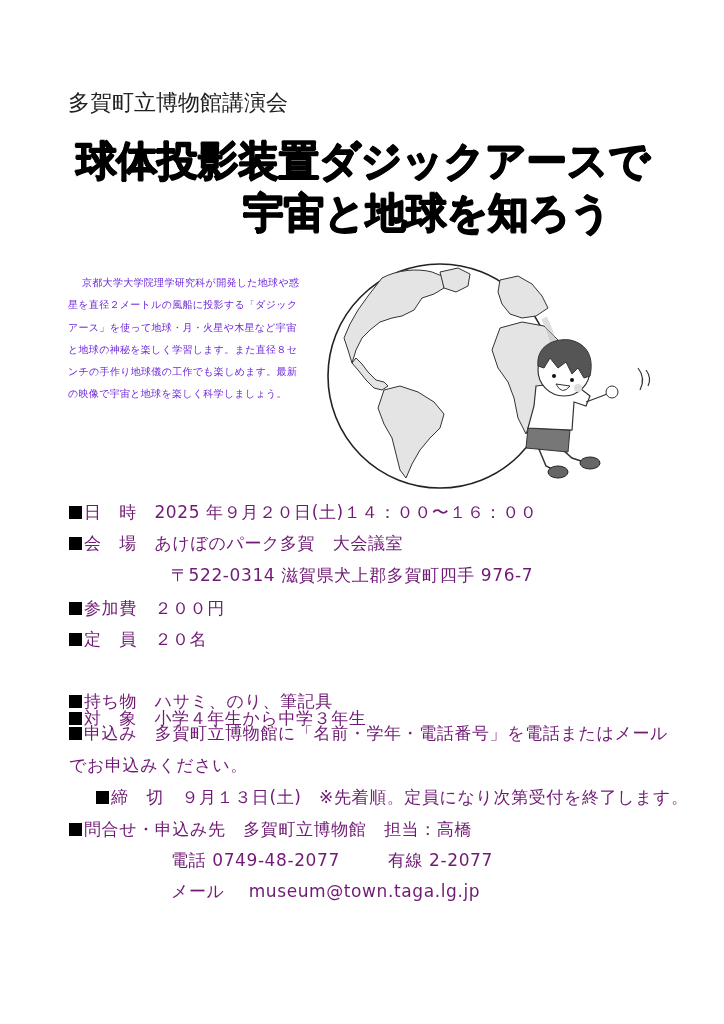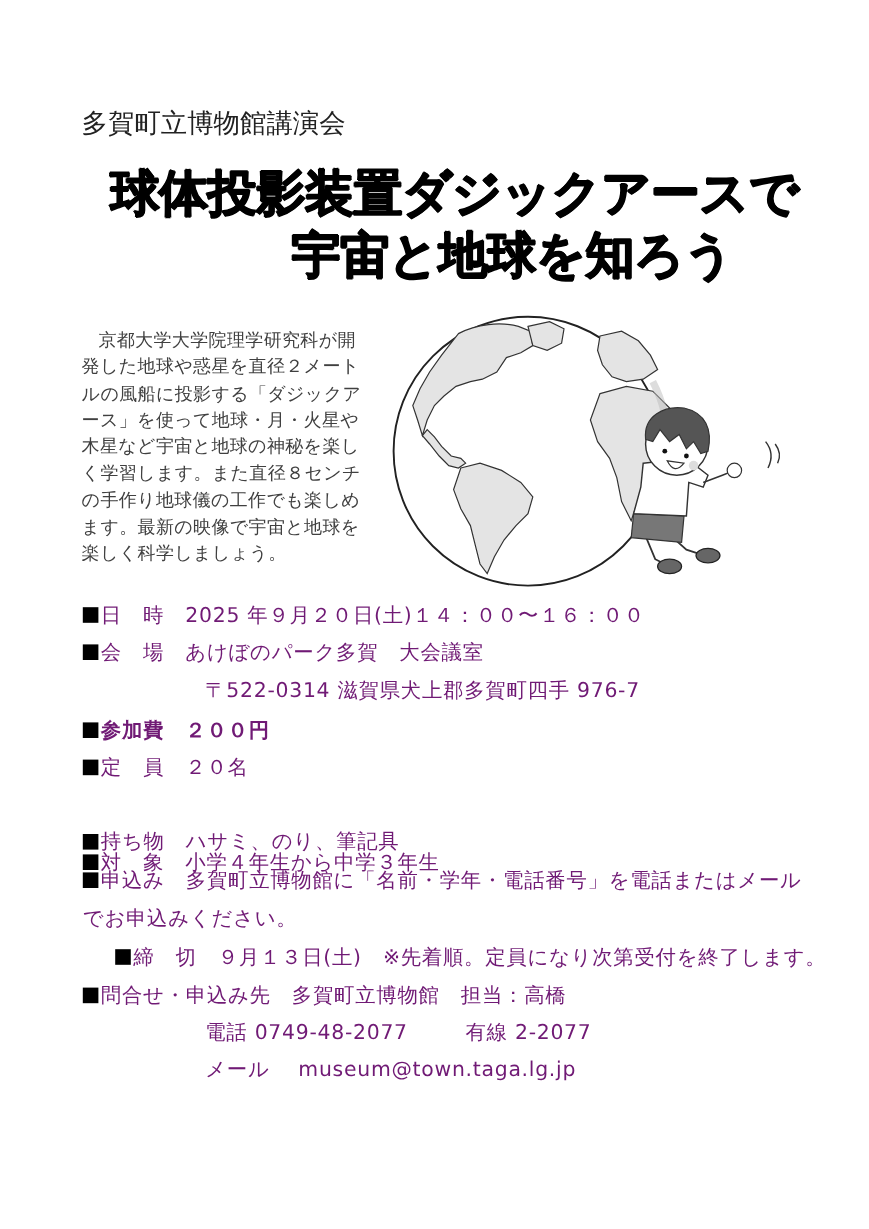--- a/index.html
+++ b/index.html
@@ -11,25 +11,25 @@
     .abs { position: absolute; }
     .subtitle {
       left: 68px; top: 88px; font-size: 22px; letter-spacing: 0px;
       white-space: nowrap; color: #222;
     }
     .title {
       font-size: 41px; font-weight: bold; white-space: nowrap; color: #000;
       letter-spacing: -0.5px;
       text-shadow: 0.8px 0 0 #000, -0.8px 0 0 #000, 0 0.8px 0 #000, 0 -0.8px 0 #000;
     }
-    .title1 { left: 92px; top: 134px; }
+    .title1 { left: 76px; top: 134px; }
     .title2 { left: 243px; top: 186px; }
     .intro {
       left: 68px; top: 272px; width: 236px;
-      font-size: 15px; line-height: 22.3px; color: #404040;
+      font-size: 10px; line-height: 22.3px; color: #6d28d9;
       text-indent: 14px; word-break: break-all; letter-spacing: 0.3px;
     }
     .illus { left: 322px; top: 258px; width: 340px; height: 235px; }
     .info-row {
       position: absolute; left: 69px; font-size: 17px; white-space: nowrap; color: #701a75;
       letter-spacing: 0.6px;
       text-align: center;
     }
     .bullet {
       display: inline-block; width: 13px; height: 13px; background: #000;
@@ -100,21 +100,21 @@
 <div class="info-row" style="top:501px;">
   <span class="bullet"></span><span class="lbl">日　時</span>　<span class="val">2025 年９月２０日(土)１４：００〜１６：００</span>
 </div>
 
 <div class="info-row" style="top:532px;">
   <span class="bullet"></span><span class="lbl">会　場</span>　<span class="val">あけぼのパーク多賀　大会議室</span>
 </div>
 
 <div class="info-row indent" style="top:564px;">〒522-0314 滋賀県犬上郡多賀町四手 976-7</div>
 
-<div class="info-row" style="top:597px;font-weight:bold;">
+<div class="info-row" style="top:597px;">
   <span class="bullet"></span><span class="lbl">参加費</span>　<span class="val">２００円</span>
 </div>
 
 <div class="info-row" style="top:628px;">
   <span class="bullet"></span><span class="lbl">定　員</span>　<span class="val">２０名</span>
 </div>
 
 <div class="info-row" style="top:659px;margin-top:48px;">
   <span class="bullet"></span><span class="lbl">対　象</span>　<span class="val">小学４年生から中学３年生</span>
 </div>

